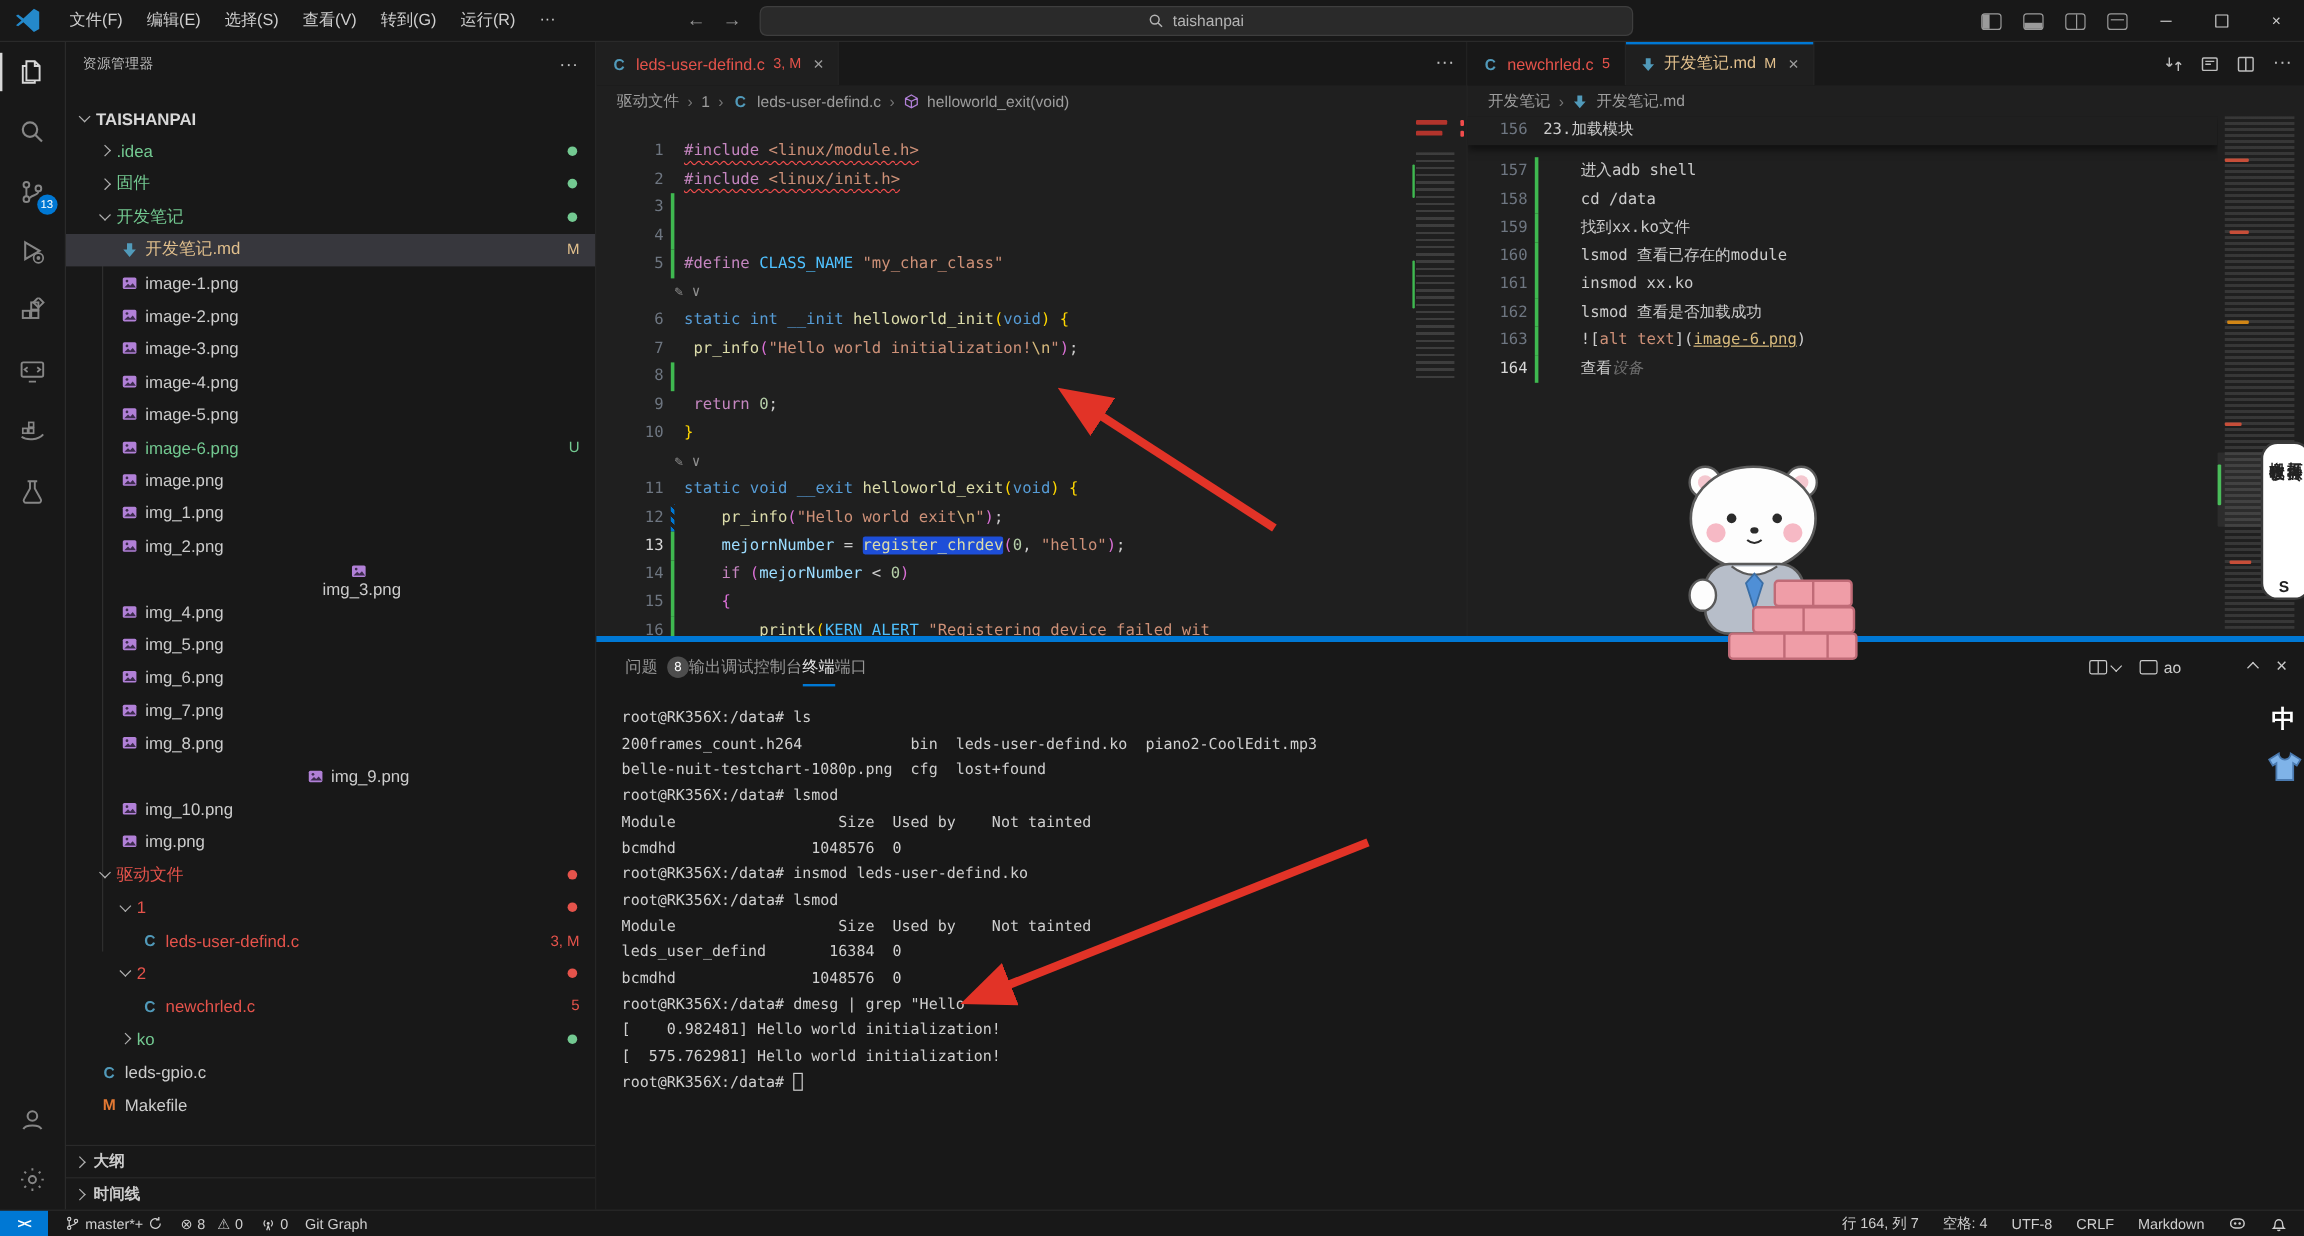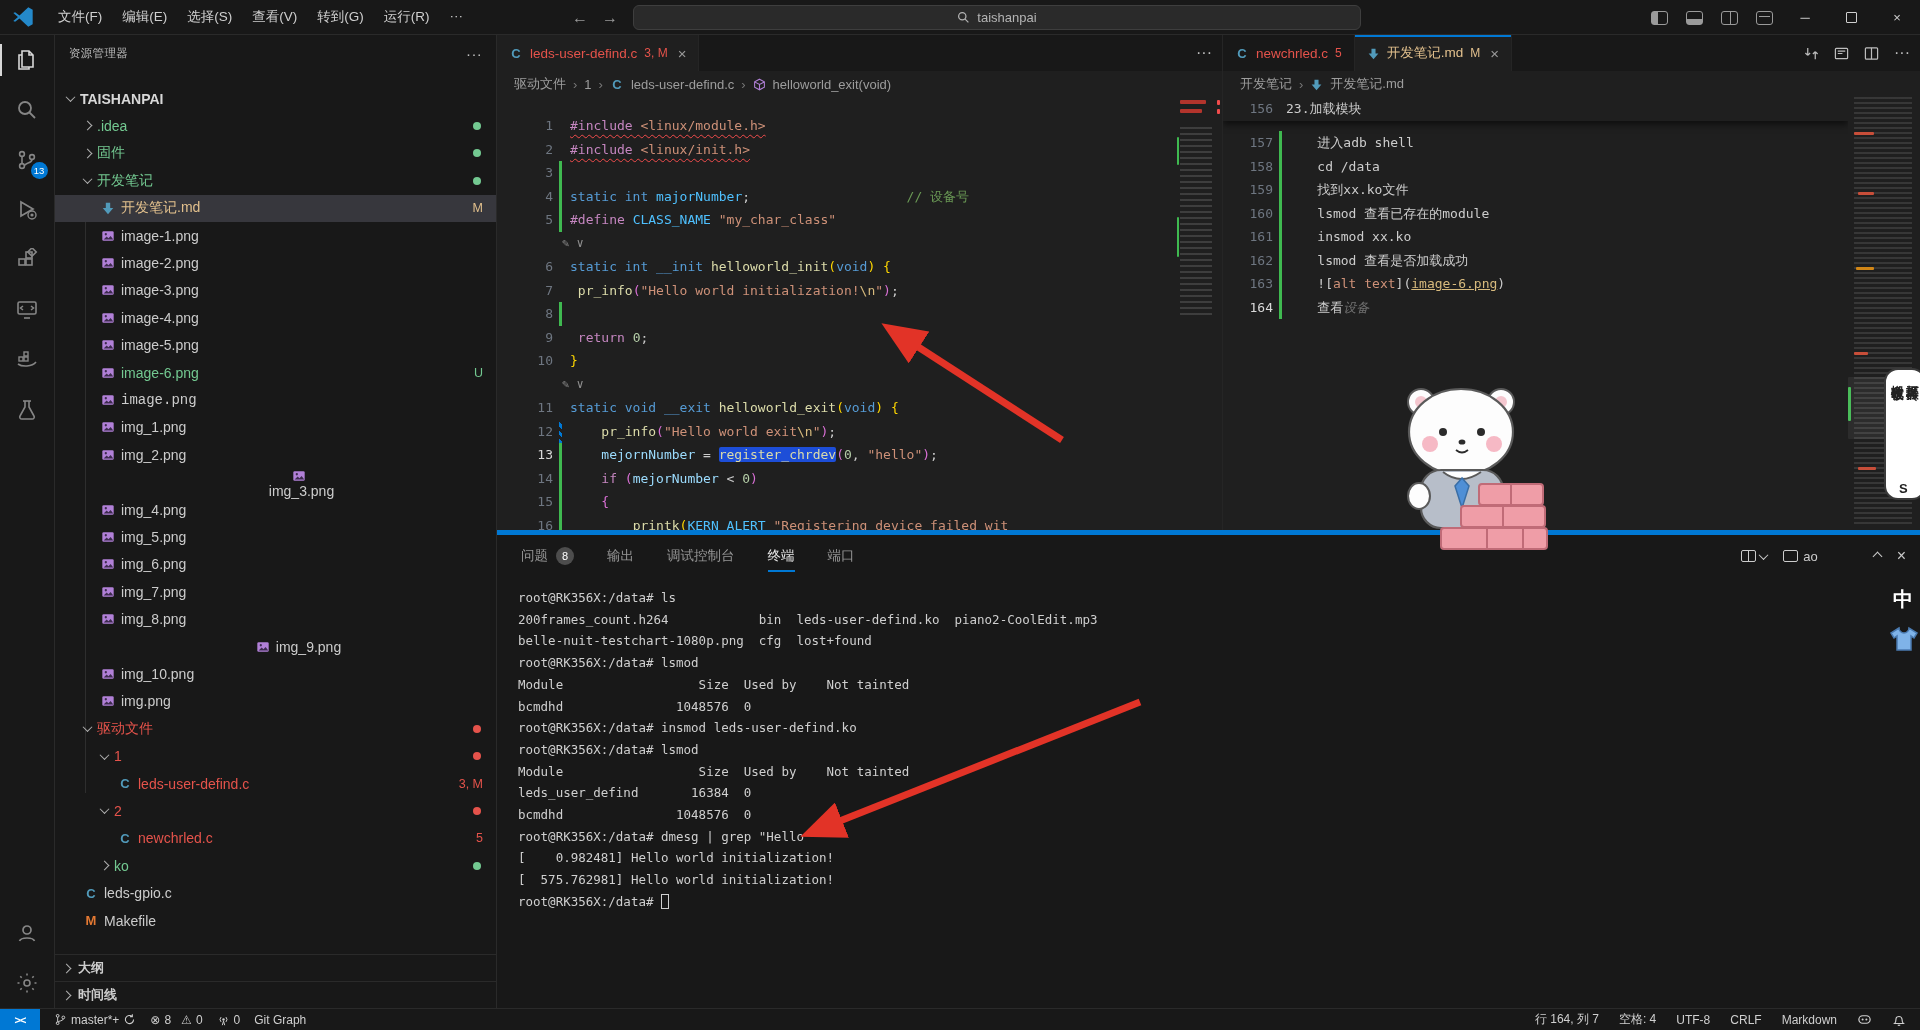--- a/index.html
+++ b/index.html
@@ -77,21 +77,21 @@
   .sticky{position:absolute;left:0;right:0;top:0;height:24px;background:#1f1f1f;box-shadow:0 4px 6px rgba(0,0,0,.5);z-index:3}
   
   #mm1{position:absolute;right:0;top:62px;width:46px;bottom:0}
   #mm1 .mtxt{position:absolute;left:4px;right:10px;top:30px;height:190px;background:repeating-linear-gradient(to bottom,rgba(200,200,200,.18) 0 2px,transparent 2px 6px)}
   #mm2{position:absolute;right:0;top:62px;width:72px;bottom:0}
   #mm2 .mtxt{position:absolute;left:6px;right:8px;top:0;bottom:6px;background:repeating-linear-gradient(to bottom,rgba(200,200,200,.14) 0 2px,transparent 2px 5px)}
   .mmark{position:absolute;border-radius:1px}
   
   #sash{position:absolute;left:497px;right:0;top:530px;height:5px;background:#0078d4;z-index:6}
   #panel{position:absolute;left:497px;right:0;top:535px;bottom:22px;background:#181818;z-index:5}
-  #ptabs{display:flex;align-items:center;gap:33px;padding-left:24px;height:42px;font-size:13.5px;color:#969696}
+  #ptabs{display:flex;align-items:center;padding-left:24px;height:42px;font-size:13.5px;color:#969696}
   .ptab{height:42px;display:flex;align-items:center;gap:8px;position:relative}
   .ptab.active{color:#e7e7e7}
   .ptab.active::after{content:"";position:absolute;left:0;right:0;bottom:5px;height:2px;background:#0078d4}
   .pbadge{background:#4d4d4d;color:#fff;min-width:18px;height:18px;border-radius:9px;font-size:11px;display:flex;align-items:center;justify-content:center}
   #pacts{position:absolute;right:14px;top:0;height:42px;display:flex;align-items:center;gap:16px;color:#cccccc;font-size:13px}
   .tico{width:15px;height:12px;border:1.3px solid #cccccc;border-radius:2px;position:relative;display:inline-block}
   .tico.split::before{content:"";position:absolute;top:0;bottom:0;left:6px;border-left:1.3px solid #ccc}
   #term{position:absolute;left:21px;top:52px;right:10px;bottom:0;font-family:"DejaVu Sans Mono","Liberation Mono",monospace;font-size:12.5px;line-height:21.7px;color:#cfcfcf;white-space:pre}
   #cursorbox{display:inline-block;width:8px;height:15px;border:1px solid #cfcfcf;vertical-align:-3px}
   
@@ -296,21 +296,21 @@
       </div>
       <div class="trow" style="top: 274px; padding-left: 46px;">
         <svg class="fico" viewBox="0 0 16 16">
           <rect x="1.5" y="2.5" width="13" height="11" rx="1.5" fill="#b180d7"></rect>
           <circle cx="5.5" cy="6" r="1.3" fill="#3d2b4e"></circle>
           <path d="M3 12 l3.5-3.5 2 2 L11 8 l3 4 Z" fill="#3d2b4e"></path>
         </svg>
         <span class="tlabel green">image-6.png</span>
         <span class="tbadge green">U</span>
       </div>
-      <div class="trow" style="top: 301.4px; padding-left: 46px; font-family: Liberation Mono, monospace;">
+      <div class="trow" style="top: 301.4px; padding-left: 46px;">
         <svg class="fico" viewBox="0 0 16 16">
           <rect x="1.5" y="2.5" width="13" height="11" rx="1.5" fill="#b180d7"></rect>
           <circle cx="5.5" cy="6" r="1.3" fill="#3d2b4e"></circle>
           <path d="M3 12 l3.5-3.5 2 2 L11 8 l3 4 Z" fill="#3d2b4e"></path>
         </svg>
         <span class="tlabel ">image.png</span>
       </div>
       <div class="trow" style="top: 328.8px; padding-left: 46px;">
         <svg class="fico" viewBox="0 0 16 16">
           <rect x="1.5" y="2.5" width="13" height="11" rx="1.5" fill="#b180d7"></rect>
@@ -476,21 +476,20 @@
   <div class="codearea" id="code1">
       <div class="ln" style="top: 17px; width: 56px;">1</div>
       <div class="cline" style="top: 17px; left: 73px;"><span class="c1 sq">#include</span><span class="sq"> </span><span class="c3 sq">&lt;linux/module.h&gt;</span></div>
       <div class="ln" style="top: 40.5px; width: 56px;">2</div>
       <div class="cline" style="top: 40.5px; left: 73px;"><span class="c1 sq">#include</span><span class="sq"> </span><span class="c3 sq">&lt;linux/init.h&gt;</span></div>
       <div class="ln" style="top: 64px; width: 56px;">3</div>
       <div class="gbar a" style="top: 64px; left: 62px;"></div>
       <div class="cline" style="top: 64px; left: 73px;"></div>
       <div class="ln" style="top: 87.5px; width: 56px;">4</div>
       <div class="gbar a" style="top: 87.5px; left: 62px;"></div>
-      <div class="cline" style="top: 87.5px; left: 73px;"><span class="c2">static</span><span> </span><span class="c2">int</span><span> </span><span class="c6">majorNumber</span><span>;</span><span>                    </span><span class="c8">// 设备号</span></div>
       <div class="ln" style="top: 111px; width: 56px;">5</div>
       <div class="gbar a" style="top: 111px; left: 62px;"></div>
       <div class="cline" style="top: 111px; left: 73px;"><span class="c1">#define</span><span> </span><span class="c6">CLASS_NAME</span><span> </span><span class="c3">"my_char_class"</span></div>
       <div class="widgetrow" style="top: 134.5px; left: 65px;">✎ ∨</div>
       <div class="ln" style="top: 158px; width: 56px;">6</div>
       <div class="cline" style="top: 158px; left: 73px;"><span class="c2">static</span><span> </span><span class="c2">int</span><span> </span><span class="c2">__init</span><span> </span><span class="c4">helloworld_init</span><span class="c9">(</span><span class="c2">void</span><span class="c9">)</span><span class="c9"> {</span></div>
       <div class="ln" style="top: 181.5px; width: 56px;">7</div>
       <div class="cline" style="top: 181.5px; left: 73px;"><span> </span><span class="c4">pr_info</span><span class="ca">(</span><span class="c3">"Hello world initialization!</span><span class="ce">\n</span><span class="c3">"</span><span class="ca">)</span><span>;</span></div>
       <div class="ln" style="top: 205px; width: 56px;">8</div>
       <div class="gbar a" style="top: 205px; left: 62px;"></div>

